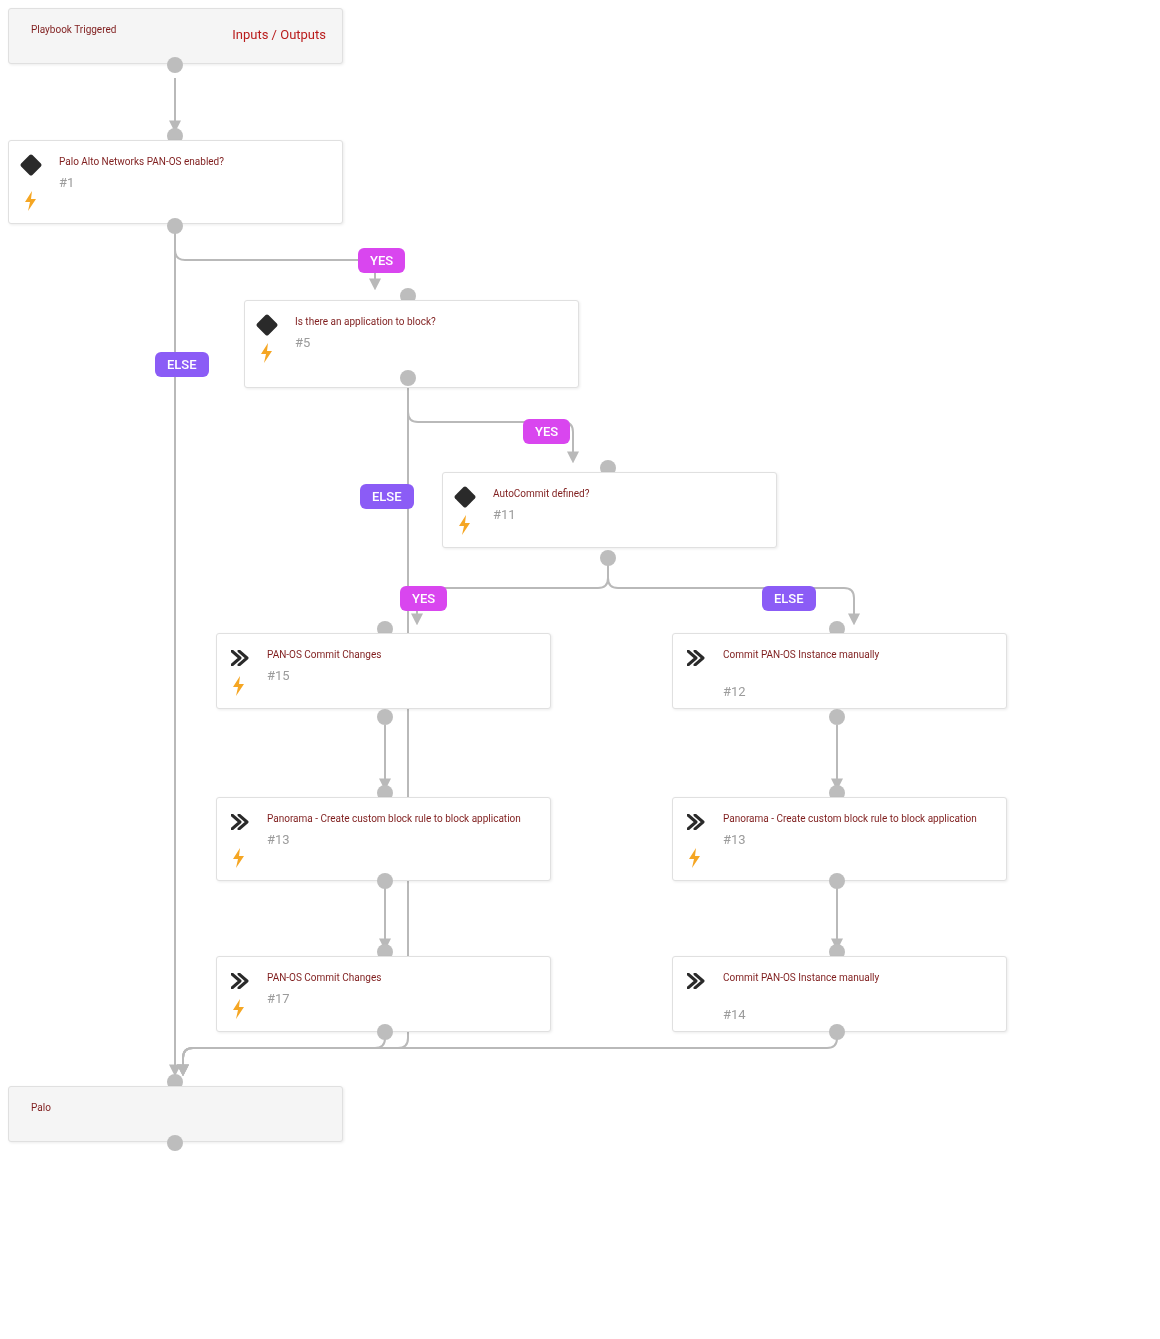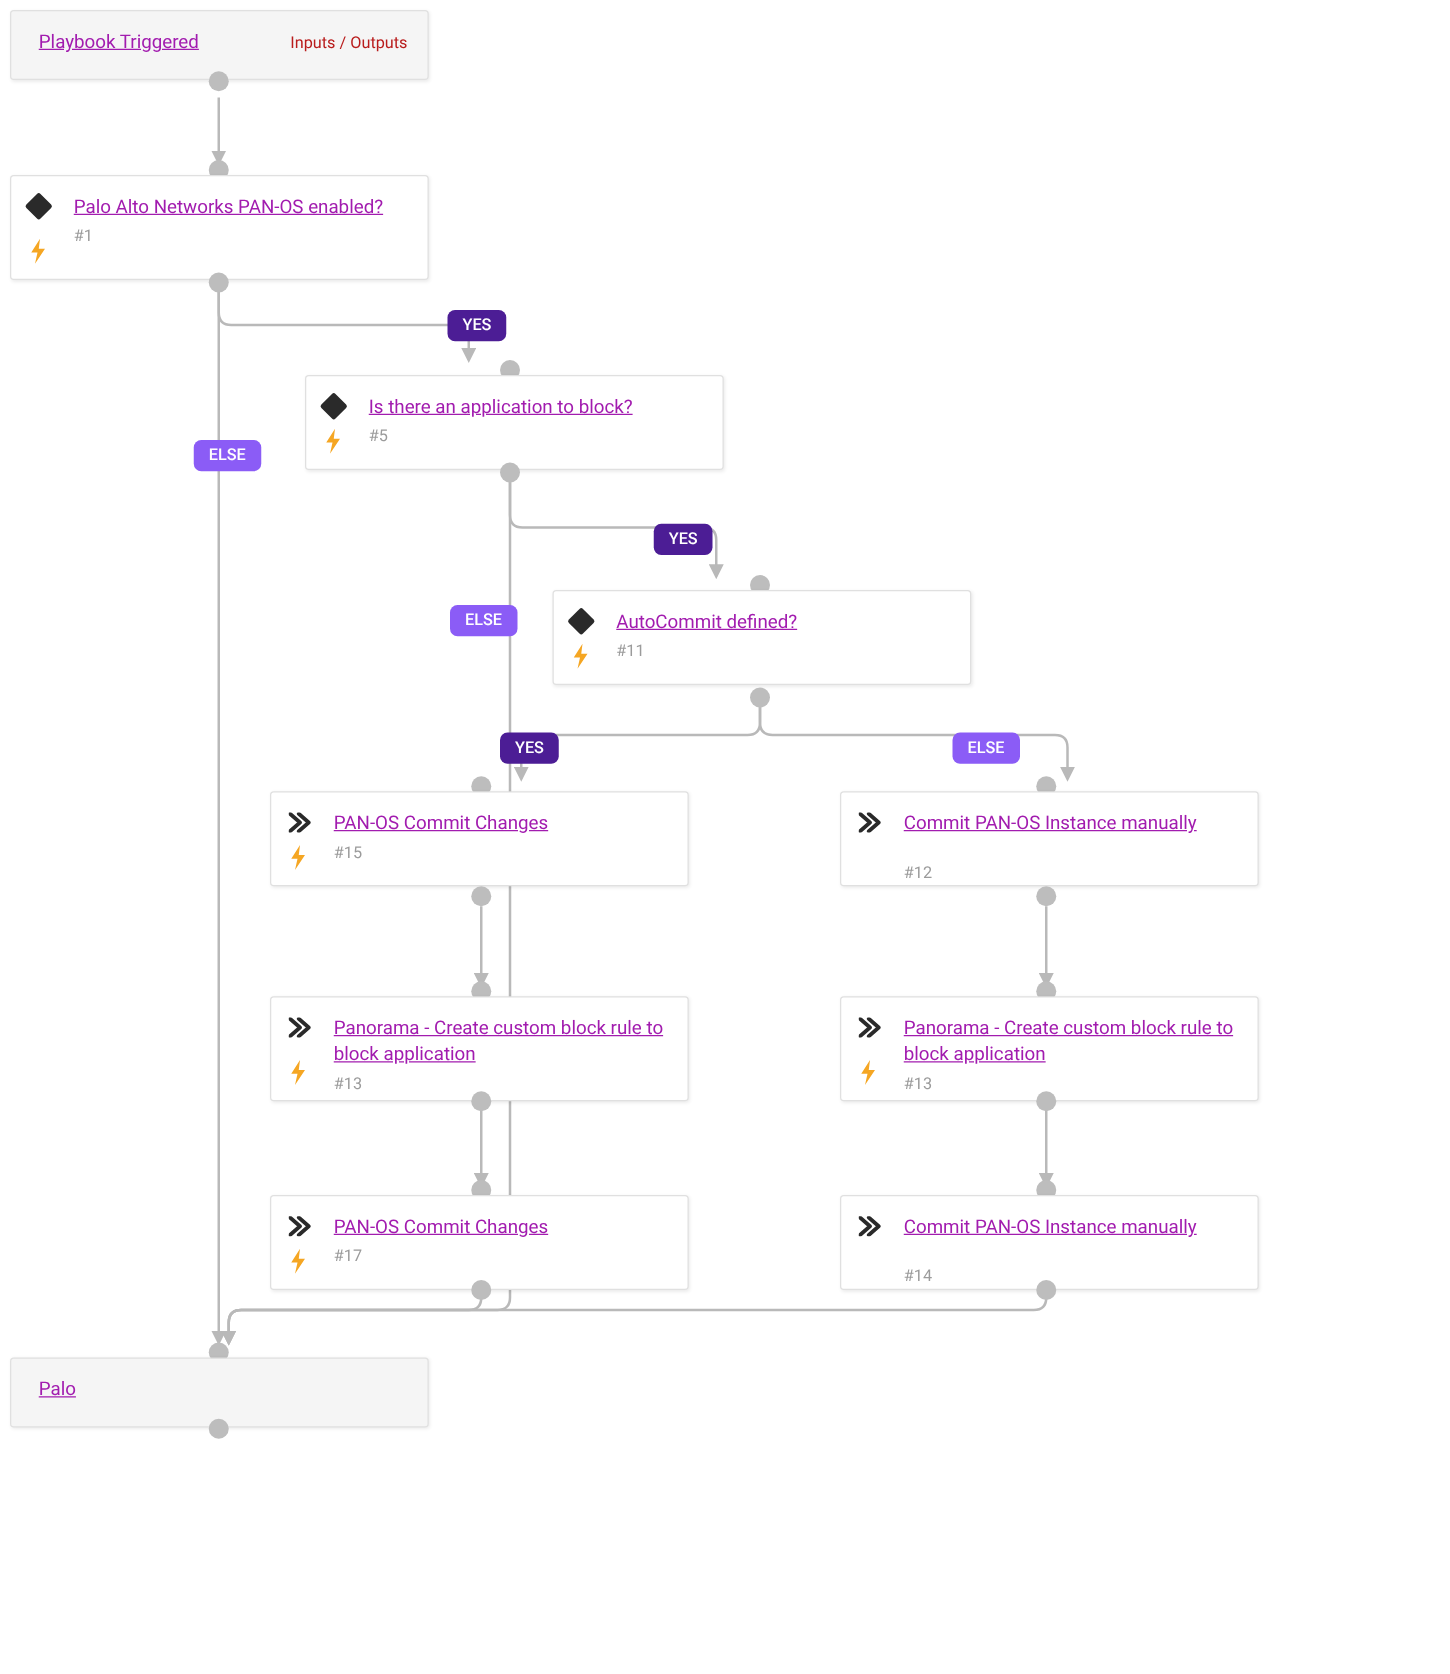--- a/index.html
+++ b/index.html
@@ -22,25 +22,24 @@
     background: #ffffff;
     border: 1px solid #e0e0e0;
     border-radius: 3px;
     box-shadow: 1px 1px 3px rgba(0,0,0,0.08);
     padding: 14px 16px 10px 50px;
   }
   .node.grey {
     background: #f5f5f5;
   }
   .node .title {
-    font-size: 15px;
-    color: #a21caf;
+    font-size: 10px;
+    color: #7f1d1d;
     line-height: 1.4;
     margin-bottom: 4px;
-    text-decoration: underline;
   }
   .node .id {
     font-size: 13px;
     color: #9b9b9b;
     margin-top: 6px;
   }
   .node .io {
     position: absolute;
     right: 16px;
     top: 18px;
@@ -75,21 +74,21 @@
     border-radius: 50%;
   }
   .pill {
     position: absolute;
     padding: 5px 12px;
     border-radius: 6px;
     font-size: 13px;
     font-weight: 500;
     color: #fff;
   }
-  .pill.yes { background: #4c1d95; }
+  .pill.yes { background: #d946ef; }
   .pill.else { background: #8b5cf6; }
 </style>
 </head>
 <body>
 
 <svg class="connectors">
   <defs>
     <marker id="arrow" viewBox="0 0 10 10" refX="8" refY="5" markerWidth="6" markerHeight="6" orient="auto-start-reverse">
       <path d="M 0 0 L 10 5 L 0 10 z" fill="#b9b9b9"></path>
     </marker>
@@ -140,21 +139,21 @@
   </span>
   <div class="title">Palo Alto Networks PAN-OS enabled?</div>
   <div class="id">#1</div>
 </div>
 <div class="dot" style="left:167px; top:218px;"></div>
 
 <div class="pill yes" style="left:358px; top:248px;">YES</div>
 <div class="pill else" style="left:155px; top:352px;">ELSE</div>
 
 <div class="dot" style="left:400px; top:288px;"></div>
-<div class="node" style="left:244px; top:300px; width:335px; height:76px;">
+<div class="node" style="left:244px; top:300px; width:335px; height:88px;">
   <span class="icon diamond"></span>
   <span class="icon bolt low">
     <svg width="16" height="20" viewBox="0 0 16 20">
         <path d="M9 0 L2 11 h5 l-2 9 8 -12 h-5 z" fill="#f5a623"></path>
       </svg>
   </span>
   <div class="title">Is there an application to block?</div>
   <div class="id">#5</div>
 </div>
 <div class="dot" style="left:400px; top:370px;"></div>

